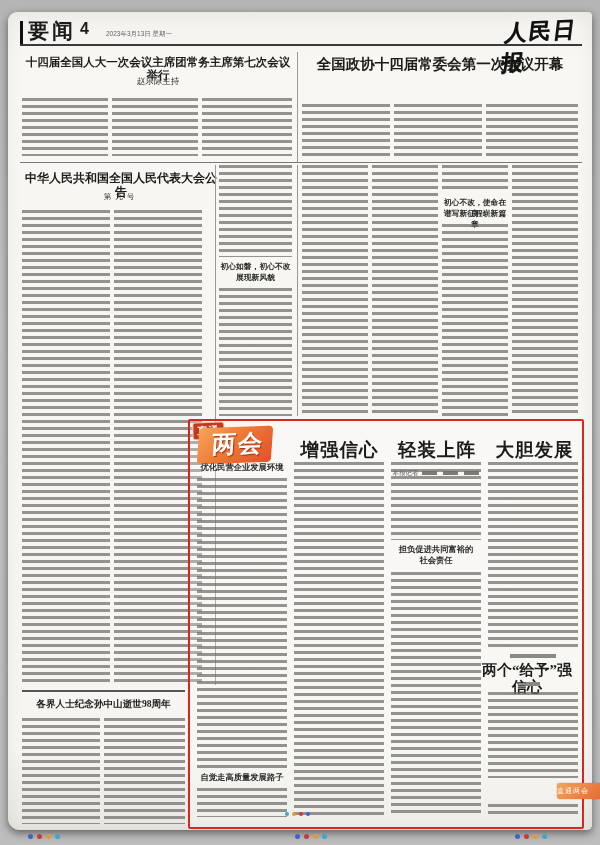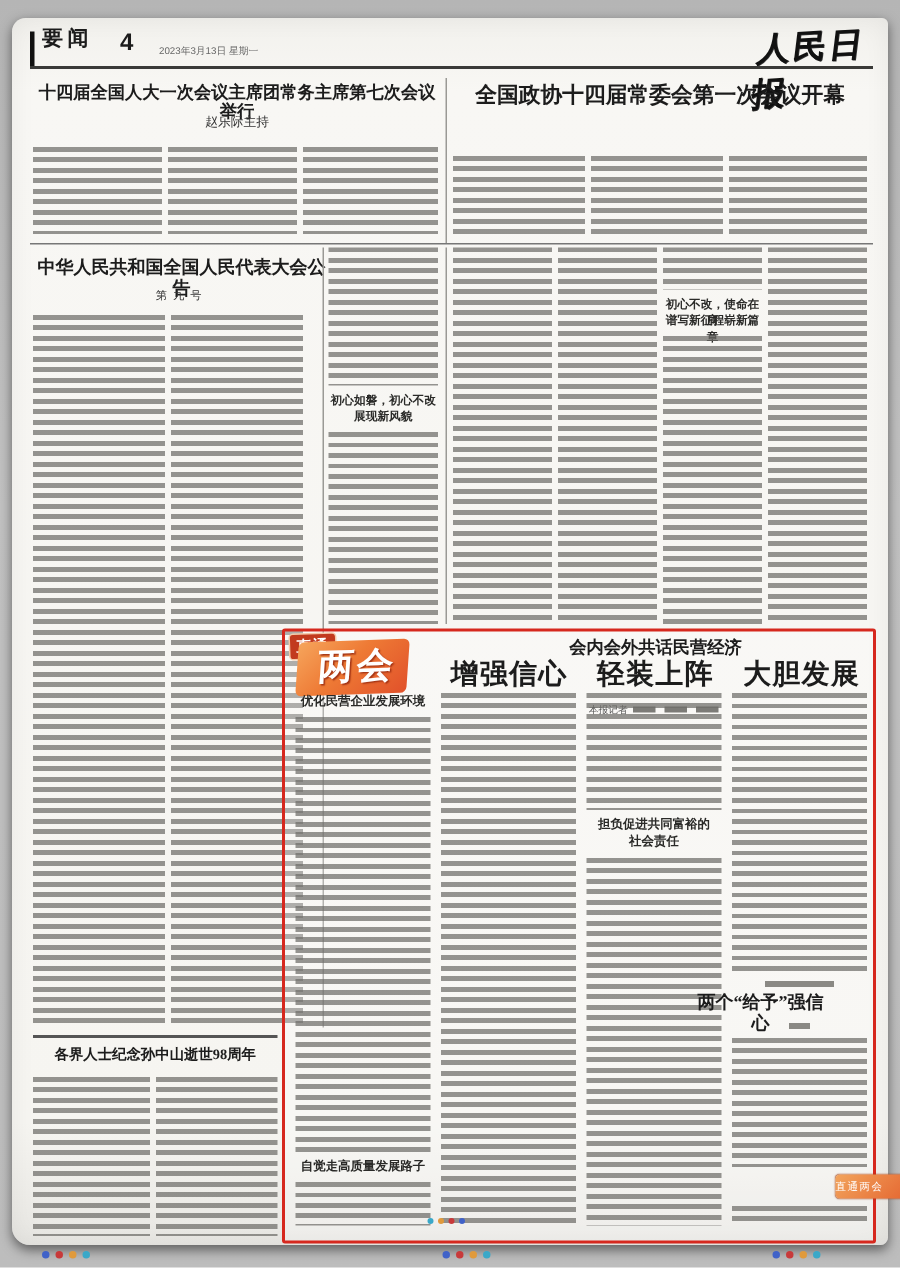--- a/index.html
+++ b/index.html
@@ -58,21 +58,21 @@
   .tinybar{position:absolute;height:4px;background:#8a8984;}
   .byline-row{position:absolute;text-align:center;font-size:6.5px;color:#555;
     font-family:"Liberation Sans",sans-serif;}
 </style>
 </head>
 <body>
 
 <div class="paper">
 
   <div class="abs" style="left:12px;top:9px;width:3px;height:24px;background:#111;"></div>
-  <div class="abs" style="left:20px;top:5px;font-size:14px;font-weight:bold;letter-spacing:3px;">要闻</div>
+  <div class="abs" style="left:20px;top:5px;font-size:21px;font-weight:bold;letter-spacing:3px;">要闻</div>
   <div class="abs" style="left:72px;top:8px;font-size:16px;font-weight:bold;font-family:'Liberation Sans',sans-serif;">4</div>
   <div class="abs" style="left:98px;top:18px;font-size:6.5px;color:#666;font-family:'Liberation Sans',sans-serif;">2023年3月13日  星期一</div>
   <div class="abs masthead" style="left:495px;top:4px;font-size:22px;">人民日报</div>
   <div class="rule-h" style="left:12px;top:32px;width:562px;height:2px;"></div>
 
   <div class="abs headline center" style="left:14px;top:44px;width:272px;font-size:11.5px;text-align:center;">十四届全国人大一次会议主席团常务主席第七次会议举行</div>
   <div class="abs center" style="left:14px;top:64px;width:272px;font-size:8.5px;font-weight:normal;color:#333;">赵乐际主持</div>
   <div class="g" style="left:14px;top:86px;width:86px;height:58px;"></div>
   <div class="g" style="left:104px;top:86px;width:86px;height:58px;"></div>
   <div class="g" style="left:194px;top:86px;width:90px;height:58px;"></div>
@@ -108,41 +108,40 @@
   <div class="g" style="left:434px;top:212px;width:66px;height:192px;"></div>
   <div class="g" style="left:504px;top:153px;width:66px;height:251px;"></div>
 
   <div class="red-box" style="left:180px;top:407px;width:392px;height:406px;"></div>
 
   <div class="logo-box" style="left:190px;top:415px;">
     <span class="logo-prefix">直通</span>
     <span class="logo-main">两会</span>
   </div>
 
-  <div class="abs kicker center" style="left:288px;top:412px;width:282px;font-size:11.5px;">会内会外共话民营经济</div>
   <div class="abs headline center" style="left:288px;top:428px;width:282px;font-size:18.5px;letter-spacing:1px;white-space:nowrap;">增强信心　轻装上阵　大胆发展</div>
   <div class="byline-row" style="left:288px;top:457px;width:282px;">
     <span>本报记者</span><span class="namebar"></span><span class="namebar"></span><span class="namebar"></span>
   </div>
 
   <div class="abs subhead center" style="left:188px;top:450px;width:92px;font-size:8.3px;">优化民营企业发展环境</div>
   <div class="g" style="left:189px;top:466px;width:90px;height:290px;"></div>
   <div class="abs subhead center" style="left:188px;top:760px;width:92px;font-size:8.3px;font-family:Liberation Serif, serif;">自觉走高质量发展路子</div>
   <div class="g" style="left:189px;top:776px;width:90px;height:29px;"></div>
 
   <div class="g" style="left:286px;top:450px;width:90px;height:355px;"></div>
 
   <div class="g" style="left:383px;top:450px;width:90px;height:78px;"></div>
   <div class="abs subhead center" style="left:382px;top:532px;width:92px;font-size:8.3px;">担负促进共同富裕的</div>
   <div class="abs subhead center" style="left:382px;top:543px;width:92px;font-size:8.3px;">社会责任</div>
   <div class="g" style="left:383px;top:560px;width:90px;height:245px;"></div>
 
   <div class="g" style="left:480px;top:450px;width:90px;height:186px;"></div>
   <div class="tinybar" style="left:502px;top:642px;width:46px;"></div>
-  <div class="abs headline center" style="left:452px;top:650px;width:94px;font-size:12px;">两个“给予”强信心</div>
+  <div class="abs headline center" style="left:472px;top:650px;width:94px;font-size:15px;">两个“给予”强信心</div>
   <div class="tinybar" style="left:518px;top:670px;width:14px;"></div>
   <div class="g" style="left:480px;top:680px;width:90px;height:86px;"></div>
   <div class="mini-tag" style="left:505px;top:771px;width:56px;height:16px;">直通两会</div>
   <div class="g" style="left:480px;top:792px;width:90px;height:12px;"></div>
 
   <div class="dot" style="left:277px;top:800px;width:4px;height:4px;background:#3aa8c8;"></div>
   <div class="dot" style="left:284px;top:800px;width:4px;height:4px;background:#e09a3c;"></div>
   <div class="dot" style="left:291px;top:800px;width:4px;height:4px;background:#c83a3a;"></div>
   <div class="dot" style="left:298px;top:800px;width:4px;height:4px;background:#4062c8;"></div>
 

